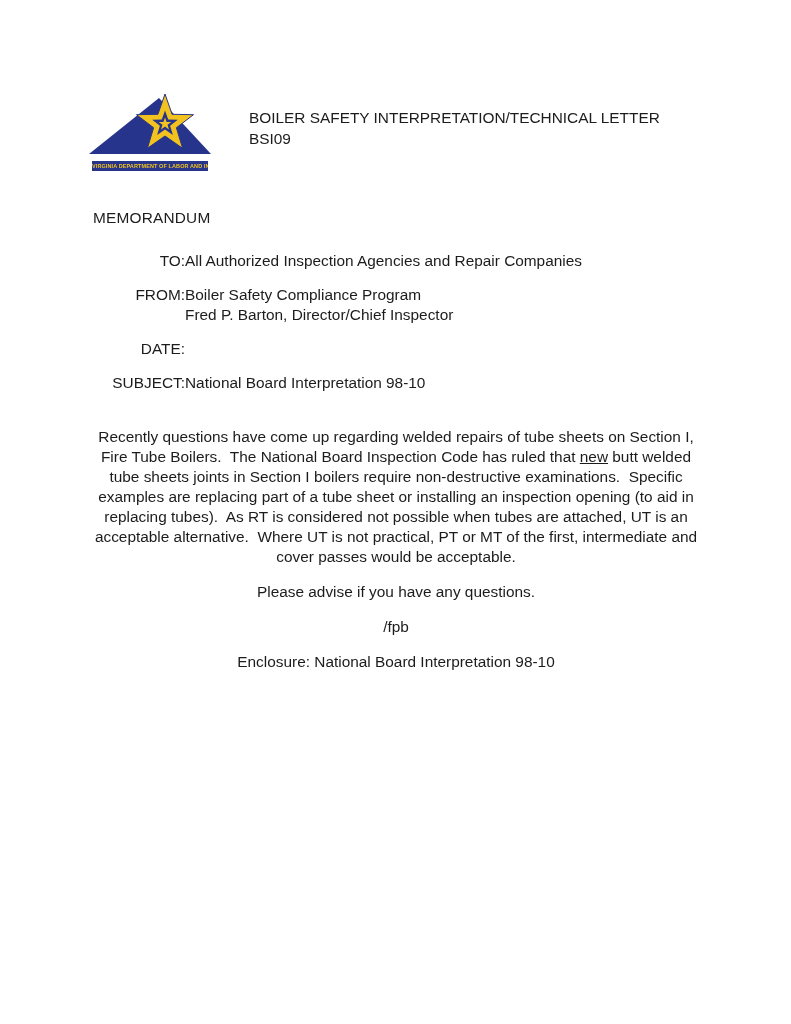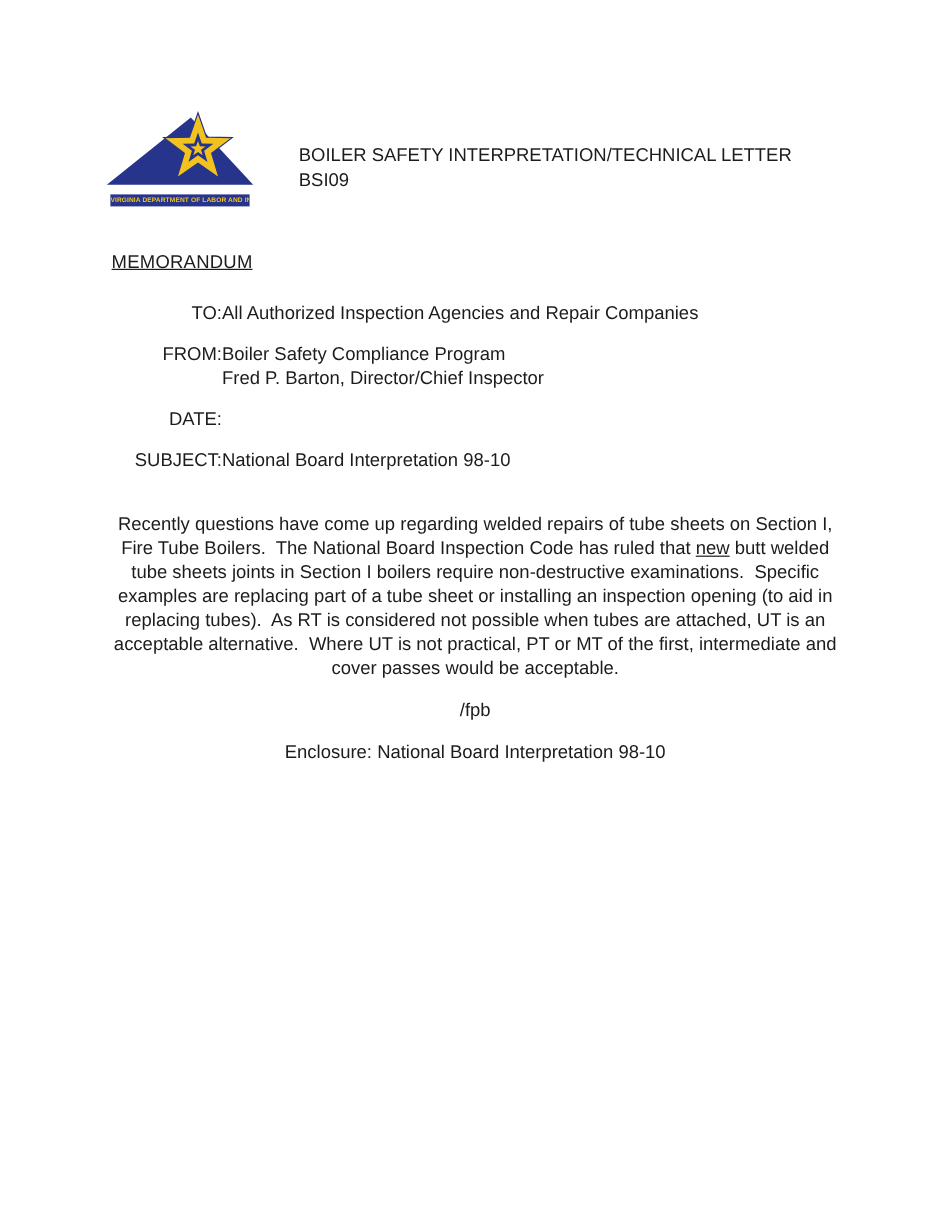--- a/index.html
+++ b/index.html
@@ -13,21 +13,21 @@
     overflow: hidden;
   }
   .page {
     width: 791px;
     height: 1024px;
     padding: 90px 94px 0 93px;
   }
   
   .letterhead {
     display: flex;
-    align-items: center;
+    align-items: flex-start;
   }
   .logo-block {
     width: 122px;
     margin-left: -4px;
     flex: 0 0 auto;
   }
   .logo-caption {
     width: 116px;
     height: 10px;
     margin-left: 3px;
@@ -46,21 +46,20 @@
     padding-top: 17px;
     font-size: 15.4px;
     line-height: 21px;
     color: #1c1c1c;
   }
   
   .memo-heading {
     margin-top: 38px;
     font-size: 15.4px;
     font-weight: normal;
-    text-decoration: underline;
     letter-spacing: 0.2px;
   }
   
   .fields { margin-top: 24px; }
   .field-row {
     display: flex;
     margin-bottom: 14px;
     font-size: 15.4px;
     line-height: 20px;
   }
@@ -124,17 +123,18 @@
       <div class="field-label">DATE:</div>
     </div>
     <div class="field-row">
       <div class="field-label">SUBJECT:</div>
       <div class="field-value">National Board Interpretation 98-10</div>
     </div>
   </div>
 
   <div class="letter-body">
     <p class="para-gap"><span>Recently questions have come up regarding welded repairs of tube sheets on Section I, Fire Tube Boilers.  The National Board Inspection Code has ruled that </span><span class="uword">new</span><span> butt welded tube sheets joints in Section I boilers require non-destructive examinations.  Specific examples are replacing part of a tube sheet or installing an inspection opening (to aid in replacing tubes).  As RT is considered not possible when tubes are attached, UT is an acceptable alternative.  Where UT is not practical, PT or MT of the first, intermediate and cover passes would be acceptable.</span></p>
+    <p class="para-gap">Please advise if you have any questions.</p>
     <p class="para-gap">/fpb</p>
     <p>Enclosure: National Board Interpretation 98-10</p>
   </div>
 
 </div>
 
 </body></html>

